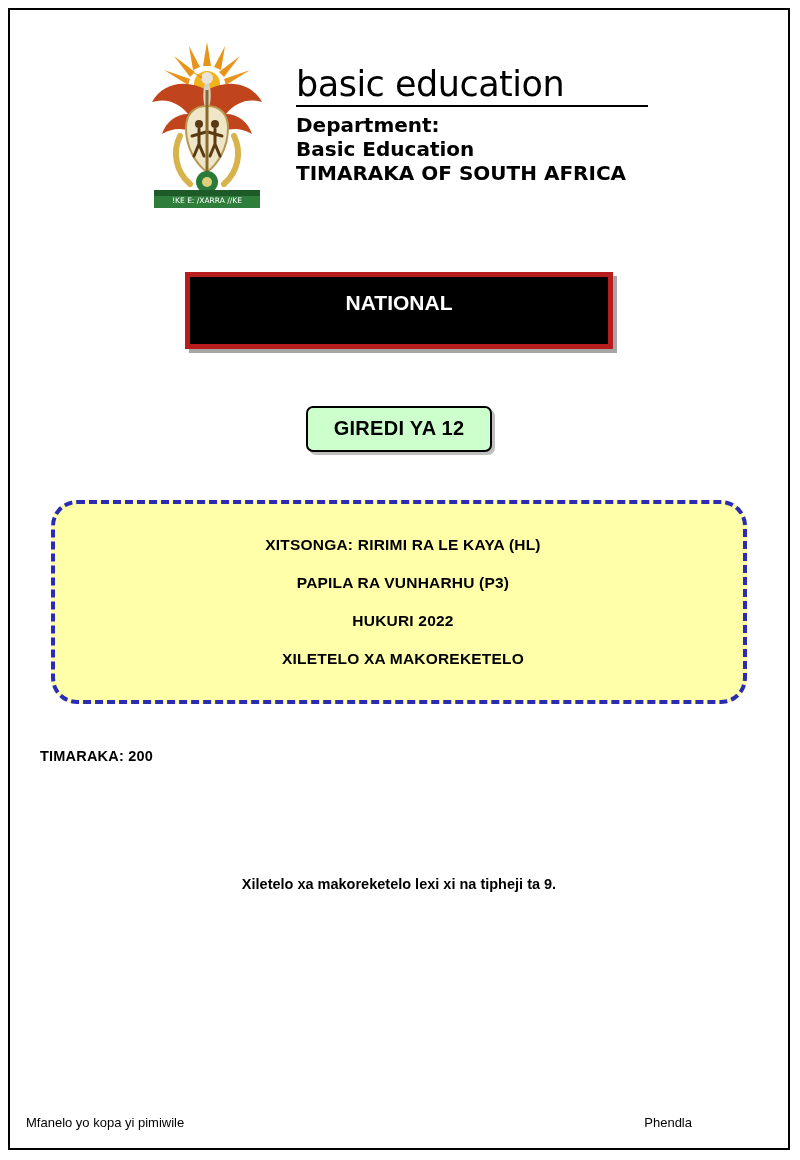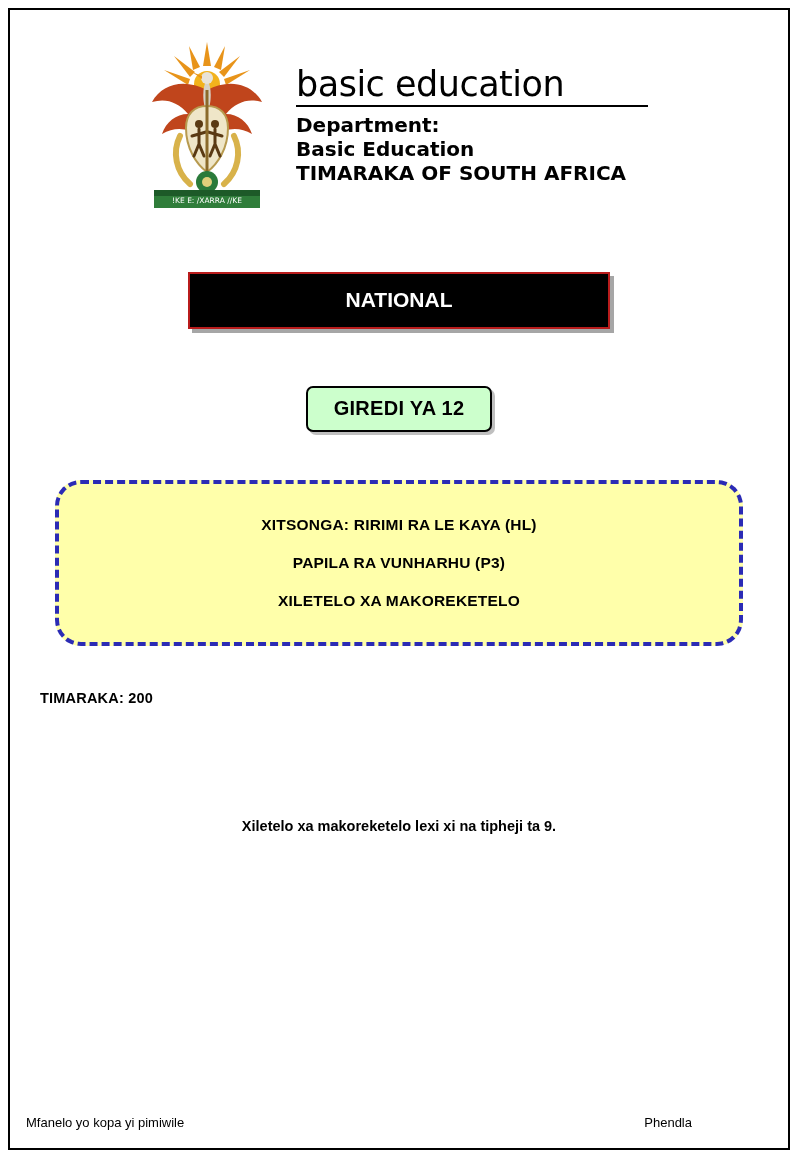--- a/index.html
+++ b/index.html
@@ -76,23 +76,23 @@
   }
 
   
   .nsc-wrap {
     display: flex;
     justify-content: center;
     margin-top: 50px;
   }
   .nsc-box {
     background: #000000;
-    border: 2px solid #b91c1c;
+    border: 5px solid #b91c1c;
     width: 418px;
-    padding: 12px 0 14px 0;
+    padding: 12px 0 28px 0;
     text-align: center;
     box-shadow: 4px 4px 0 rgba(0,0,0,0.35);
   }
   .nsc-box div {
     color: #ffffff;
     font-size: 21px;
     font-weight: 700;
     line-height: 27px;
   }
 
@@ -120,21 +120,21 @@
   .subject-wrap {
     display: flex;
     justify-content: center;
     margin-top: 48px;
   }
   .subject-box {
     background: #ffffaa;
     border: 4px dashed #2b2bb5;
     border-radius: 26px;
     width: 680px;
-    padding: 22px 0 22px 0;
+    padding: 22px 0 22px 8px;
     text-align: center;
   }
   .subject-box .line {
     font-size: 15.5px;
     font-weight: 700;
     line-height: 20px;
     padding: 9px 0;
     letter-spacing: 0.2px;
   }
 
@@ -244,20 +244,21 @@
   <div class="grade-wrap">
     <div class="grade-box">
       <span>GIREDI YA 12</span>
     </div>
   </div>
 
   <div class="subject-wrap">
     <div class="subject-box">
       <div class="line">XITSONGA:  RIRIMI RA LE KAYA (HL)</div>
       <div class="line">PAPILA RA VUNHARHU (P3)</div>
+      <div class="line">HUKURI 2022</div>
       <div class="line">XILETELO XA MAKOREKETELO</div>
     </div>
   </div>
 
   <div class="marks">TIMARAKA:  200</div>
 
   <div class="note">Xiletelo xa makoreketelo lexi xi na tipheji ta 9.</div>
 
   <div class="footer">
     <div class="fl">Mfanelo yo kopa yi pimiwile</div>

